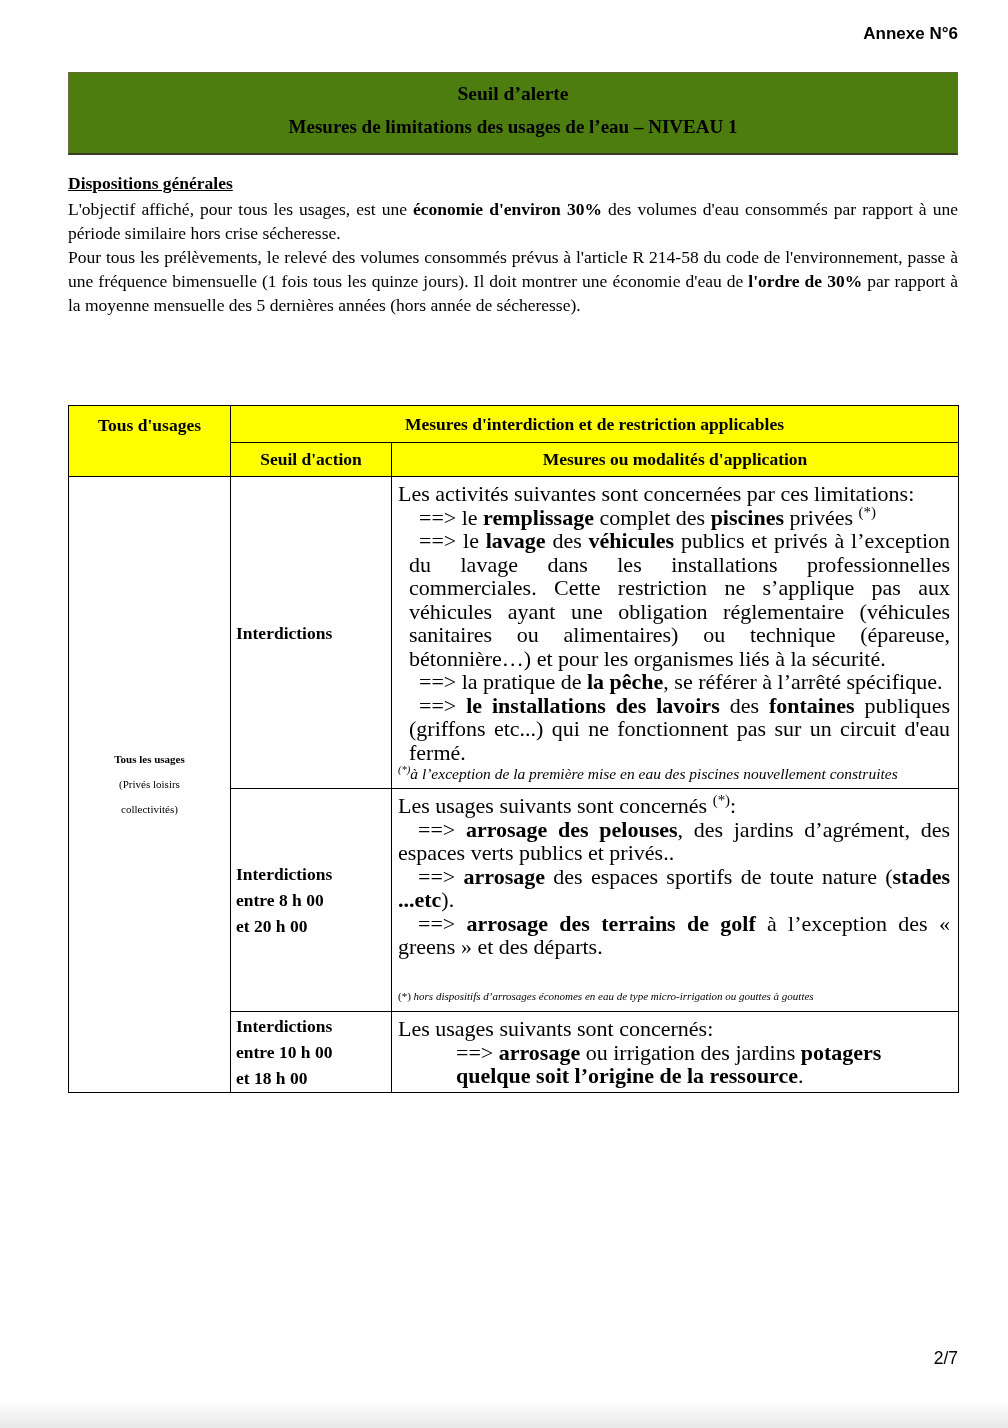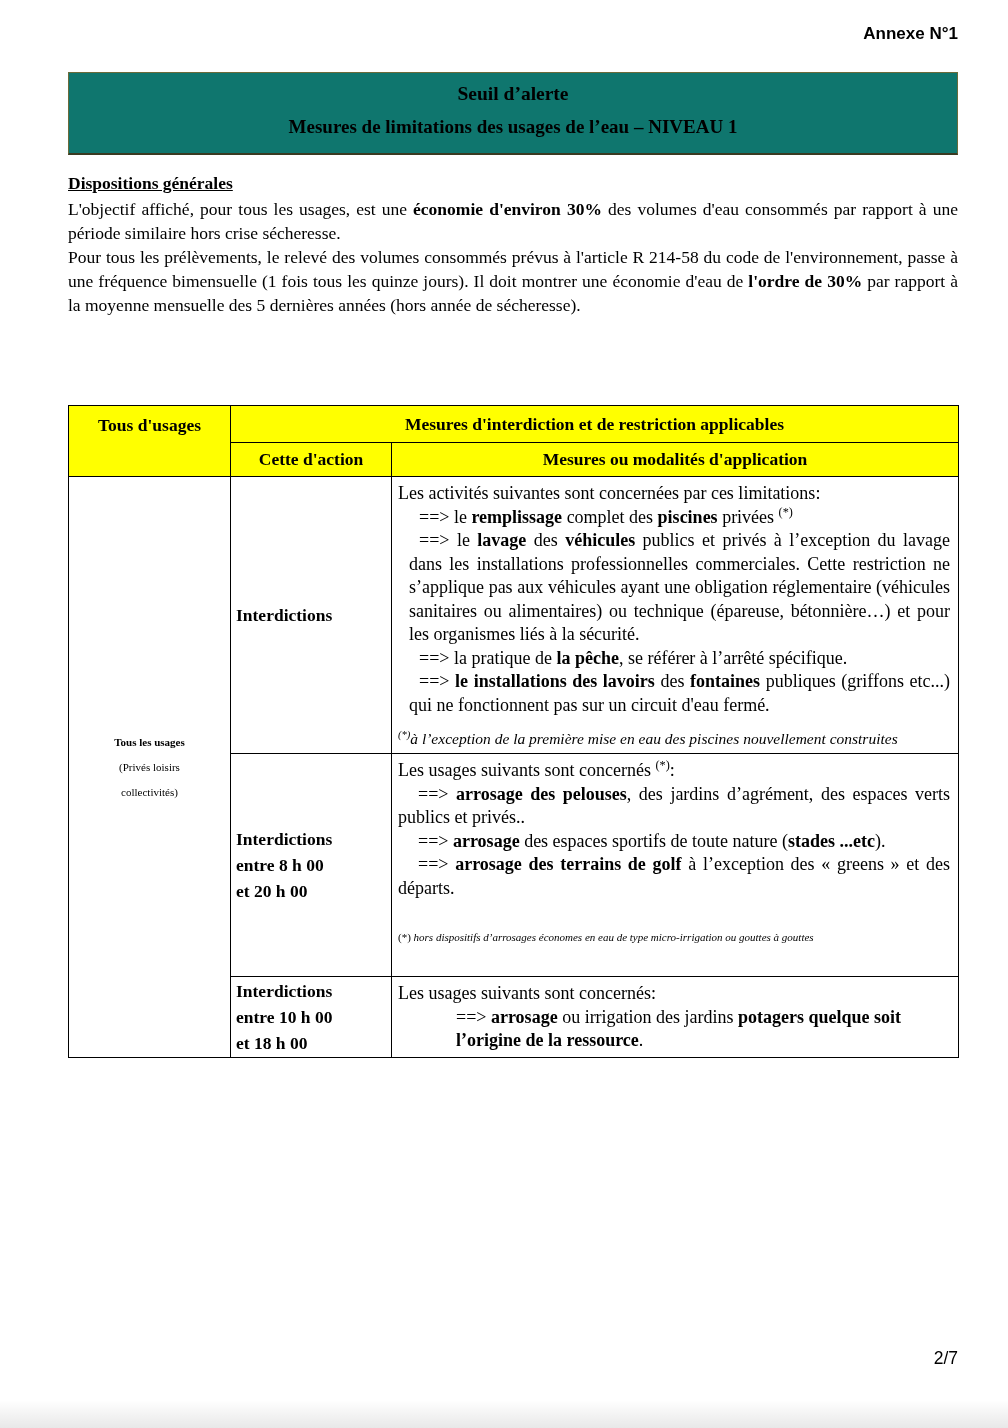--- a/index.html
+++ b/index.html
@@ -31,21 +31,21 @@
   table.restrictions td{border:1.5px solid #000;box-sizing:border-box;}
   .hdr{font-weight:bold;text-align:center;font-size:17.5px;}
   td.hdr-usages{vertical-align:top;padding-top:9px;}
   tr.hrow1 td{height:37px;}
   tr.hrow2 td{height:34px;}
   td.usages-cell{text-align:center;vertical-align:middle;font-size:11px;line-height:25px;}
   td.usages-cell .u1{font-weight:bold;}
   td.action-cell{vertical-align:middle;font-weight:bold;font-size:17.5px;line-height:26px;padding-left:5px;}
   td.content-cell{vertical-align:top;padding:5px 8px 4px 6px;}
   .cell-flex{display:flex;flex-direction:column;height:100%;}
-  .block{text-align:justify;font-size:18px;line-height:23.5px;}
+  .block{text-align:justify;font-size:22px;line-height:23.5px;}
   .ind-a{padding-left:11px;text-indent:10px;}
   .ind-b{text-indent:20px;}
   .ind-c{padding-left:58px;text-align:left;}
   .fn1{margin-top:auto;font-size:15.5px;line-height:20px;text-align:left;}
   .fn2{margin-top:26px;font-size:11px;line-height:22px;text-align:justify;}
   .b{font-weight:bold;}
   .i{font-style:italic;}
   sup{font-size:68%;line-height:0;vertical-align:super;}
   
   tr.brow1 td{height:277px;}
@@ -60,23 +60,23 @@
   .page-edge{
     position:absolute;left:0;right:0;bottom:0;height:28px;
     background:linear-gradient(to bottom, rgba(0,0,0,0), rgba(0,0,0,0.09));
   }
 </style>
 </head>
 <body>
 
 <div class="sheet">
 
-  <div class="annexe">Annexe N°1</div>
+  <div class="annexe">Annexe N°6</div>
 
-  <div class="banner" style="background-color: #0f766e;">
+  <div class="banner" style="background-color: #4d7c0f;">
     <div class="l1">Seuil d’alerte</div>
     <div class="l2">Mesures de limitations des usages de l’eau – NIVEAU 1</div>
   </div>
 
   <div class="gen">
     <div class="gen-heading">Dispositions générales</div>
     <p>L'objectif affiché, pour tous les usages, est une <span class="b">économie d'environ 30%</span> des volumes d'eau consommés par rapport à une période similaire hors crise sécheresse.</p>
     <p>Pour tous les prélèvements, le relevé des volumes consommés prévus à l'article R 214-58 du code de l'environnement, passe à une fréquence bimensuelle (1 fois tous les quinze jours). Il doit montrer une économie d'eau de <span class="b">l'ordre de 30%</span> par rapport à la moyenne mensuelle des 5 dernières années (hors année de sécheresse).</p>
   </div>
 
@@ -85,21 +85,21 @@
         <col style="width:162px">
         <col style="width:161px">
         <col style="width:567px">
       </colgroup>
     <tbody>
       <tr class="hrow1">
         <td class="hdr hdr-usages" rowspan="2" style="background-color: rgb(255, 255, 0);">Tous d'usages</td>
         <td class="hdr" colspan="2" style="background-color: rgb(255, 255, 0);">Mesures d'interdiction et de restriction applicables</td>
       </tr>
       <tr class="hrow2">
-        <td class="hdr" style="background-color: rgb(255, 255, 0);">Cette d'action</td>
+        <td class="hdr" style="background-color: rgb(255, 255, 0);">Seuil d'action</td>
         <td class="hdr" style="background-color: rgb(255, 255, 0);">Mesures ou modalités d'application</td>
       </tr>
       <tr class="brow1">
         <td class="usages-cell" rowspan="3">
           <div class="u1">Tous les usages</div>
           <div>(Privés loisirs</div>
           <div>collectivités)</div>
         </td>
         <td class="action-cell">
           <div>Interdictions</div>

